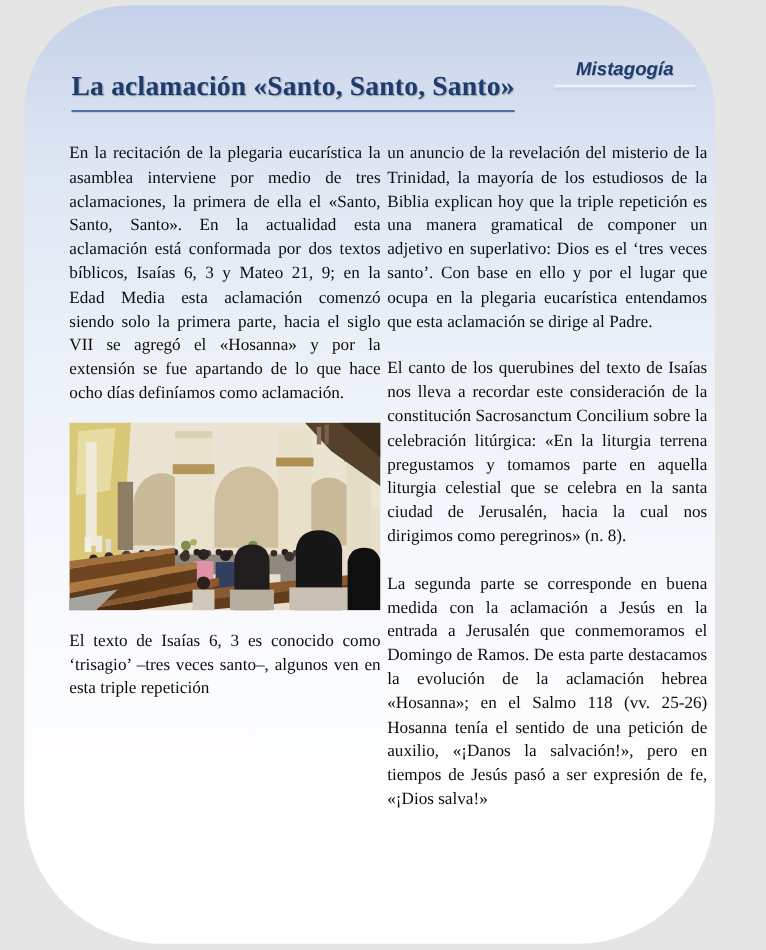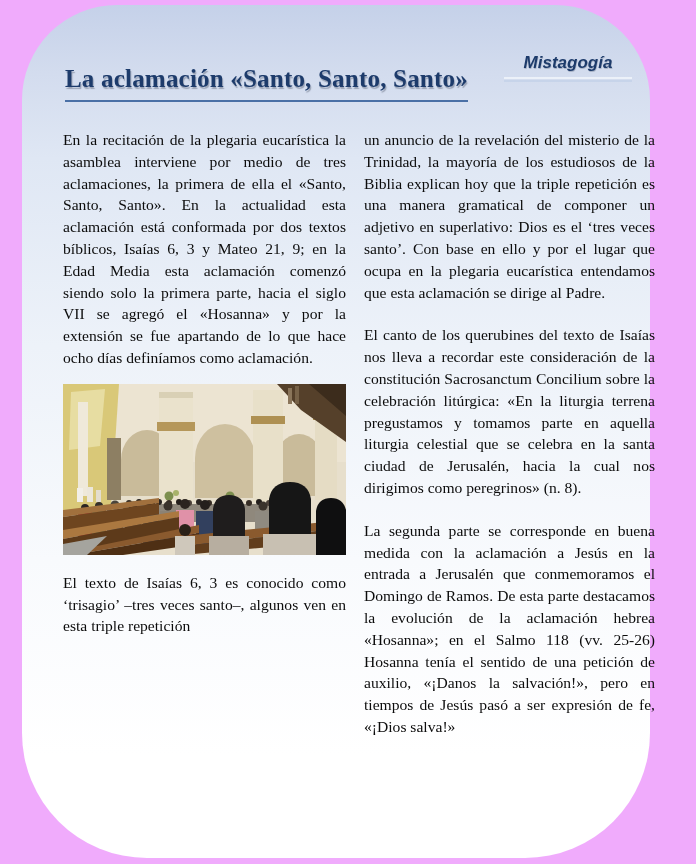--- a/index.html
+++ b/index.html
@@ -1,32 +1,32 @@
 <!DOCTYPE html>
 <html lang="es"><head>
 <meta charset="utf-8">
 <style>
   html,body{margin:0;padding:0;background:#ffffff;}
-  .page{position:relative;width:696px;height:864px;background:#f0abfc;overflow:hidden;
+  .page{position:relative;width:696px;height:864px;background:#e5e5e5;overflow:hidden;
         font-family:"Liberation Serif",serif;}
   .card{position:absolute;left:22px;top:5px;width:628px;height:853px;
         border-radius:95px 95px 125px 125px;
         background:linear-gradient(180deg,#c5d1e9 0%,#d3dcee 8%,#dfe7f4 18%,#edf2f9 40%,#f8fafd 65%,#ffffff 88%);}
   .title{position:absolute;left:43px;top:60px;margin:0;
          font-family:"Liberation Serif",serif;font-size:25px;font-weight:bold;
          color:#1d3b6b;letter-spacing:.2px;padding-bottom:7px;
          border-bottom:2px solid #4a70a6;
          text-shadow:1px 1.5px 1px rgba(105,115,135,.55);}
   .masthead{position:absolute;right:18px;top:48px;width:128px;text-align:center;}
   .masthead-label{font-family:"Liberation Sans",sans-serif;font-style:italic;font-weight:bold;
          font-size:17px;color:#1d3b6b;text-shadow:.5px 1px 0 rgba(120,130,150,.45);}
   .masthead-rule{margin-top:4px;}
   .masthead-rule .r1{height:2px;background:#ecf1f9;}
   .masthead-rule .r2{height:2px;background:#c7d4ea;margin-top:1px;}
-  .columns{position:absolute;left:41px;top:124px;display:flex;gap:18px;}
+  .columns{position:absolute;left:41px;top:124px;display:flex;gap:6px;}
   .col{color:#0c0c0c;}
   .col.left{width:283px;}
   .col.right{width:291px;}
   .col p{margin:0 0 21px;text-align:justify;
          font:15.6px/21.8px "Liberation Serif",serif;}
   figure.photo{margin:-6px 0 17px;padding:0;width:283px;height:171px;overflow:hidden;}
   figure.photo svg{display:block;width:283px;height:171px;}
 </style>
 </head>
 <body>

